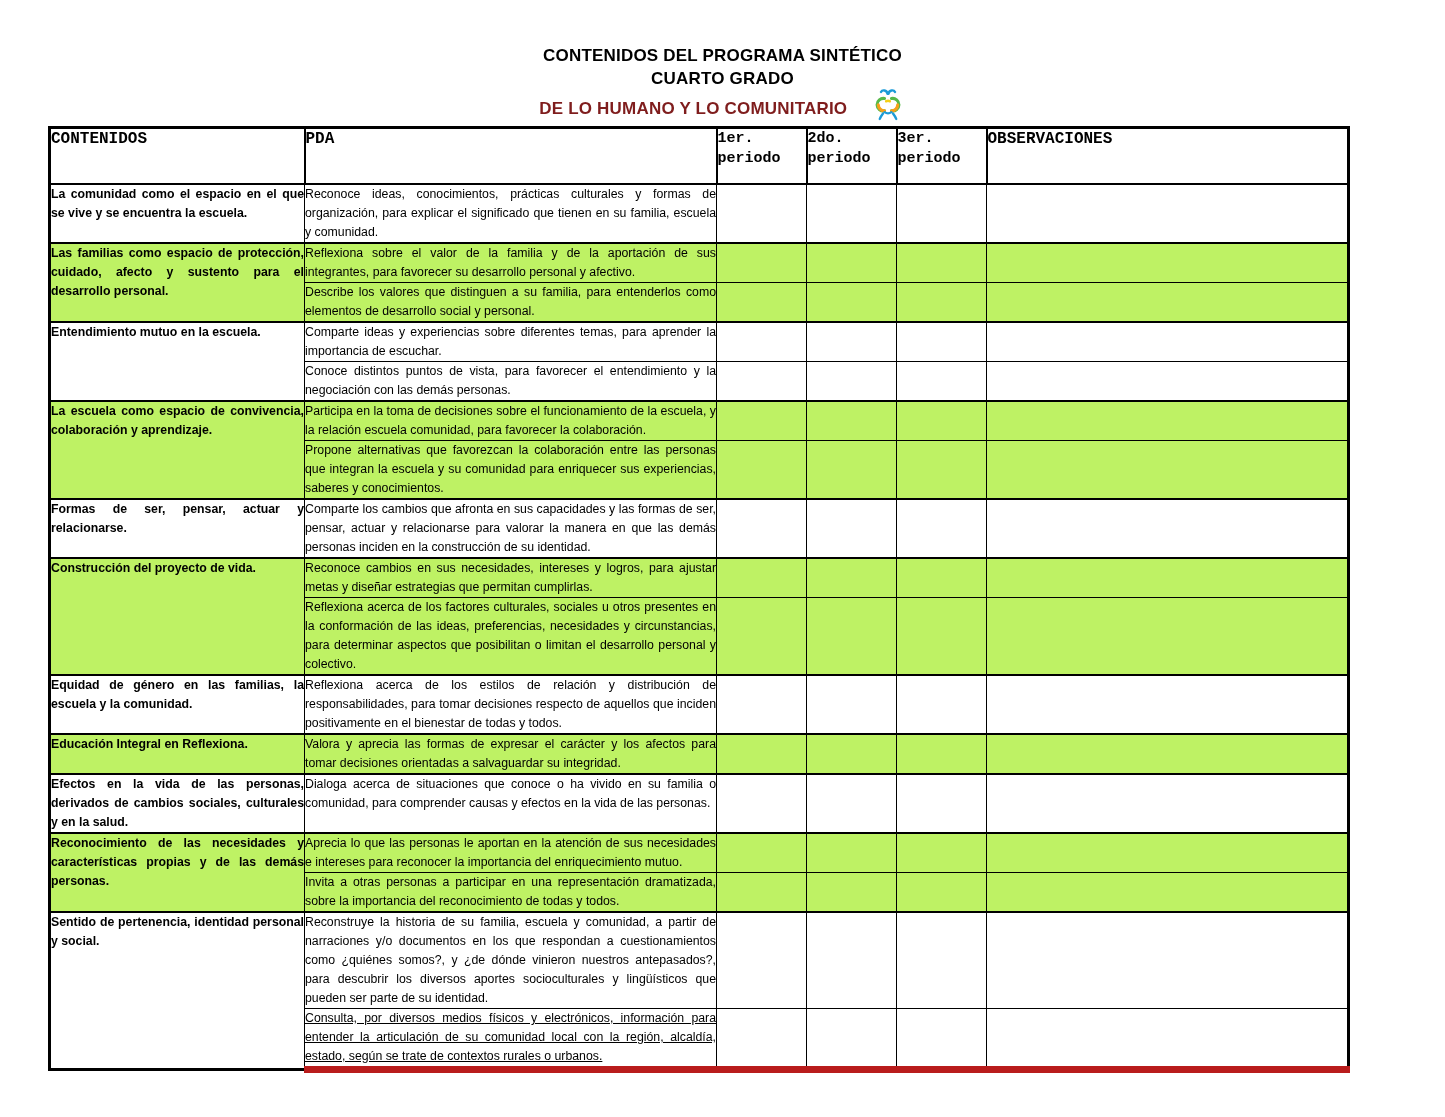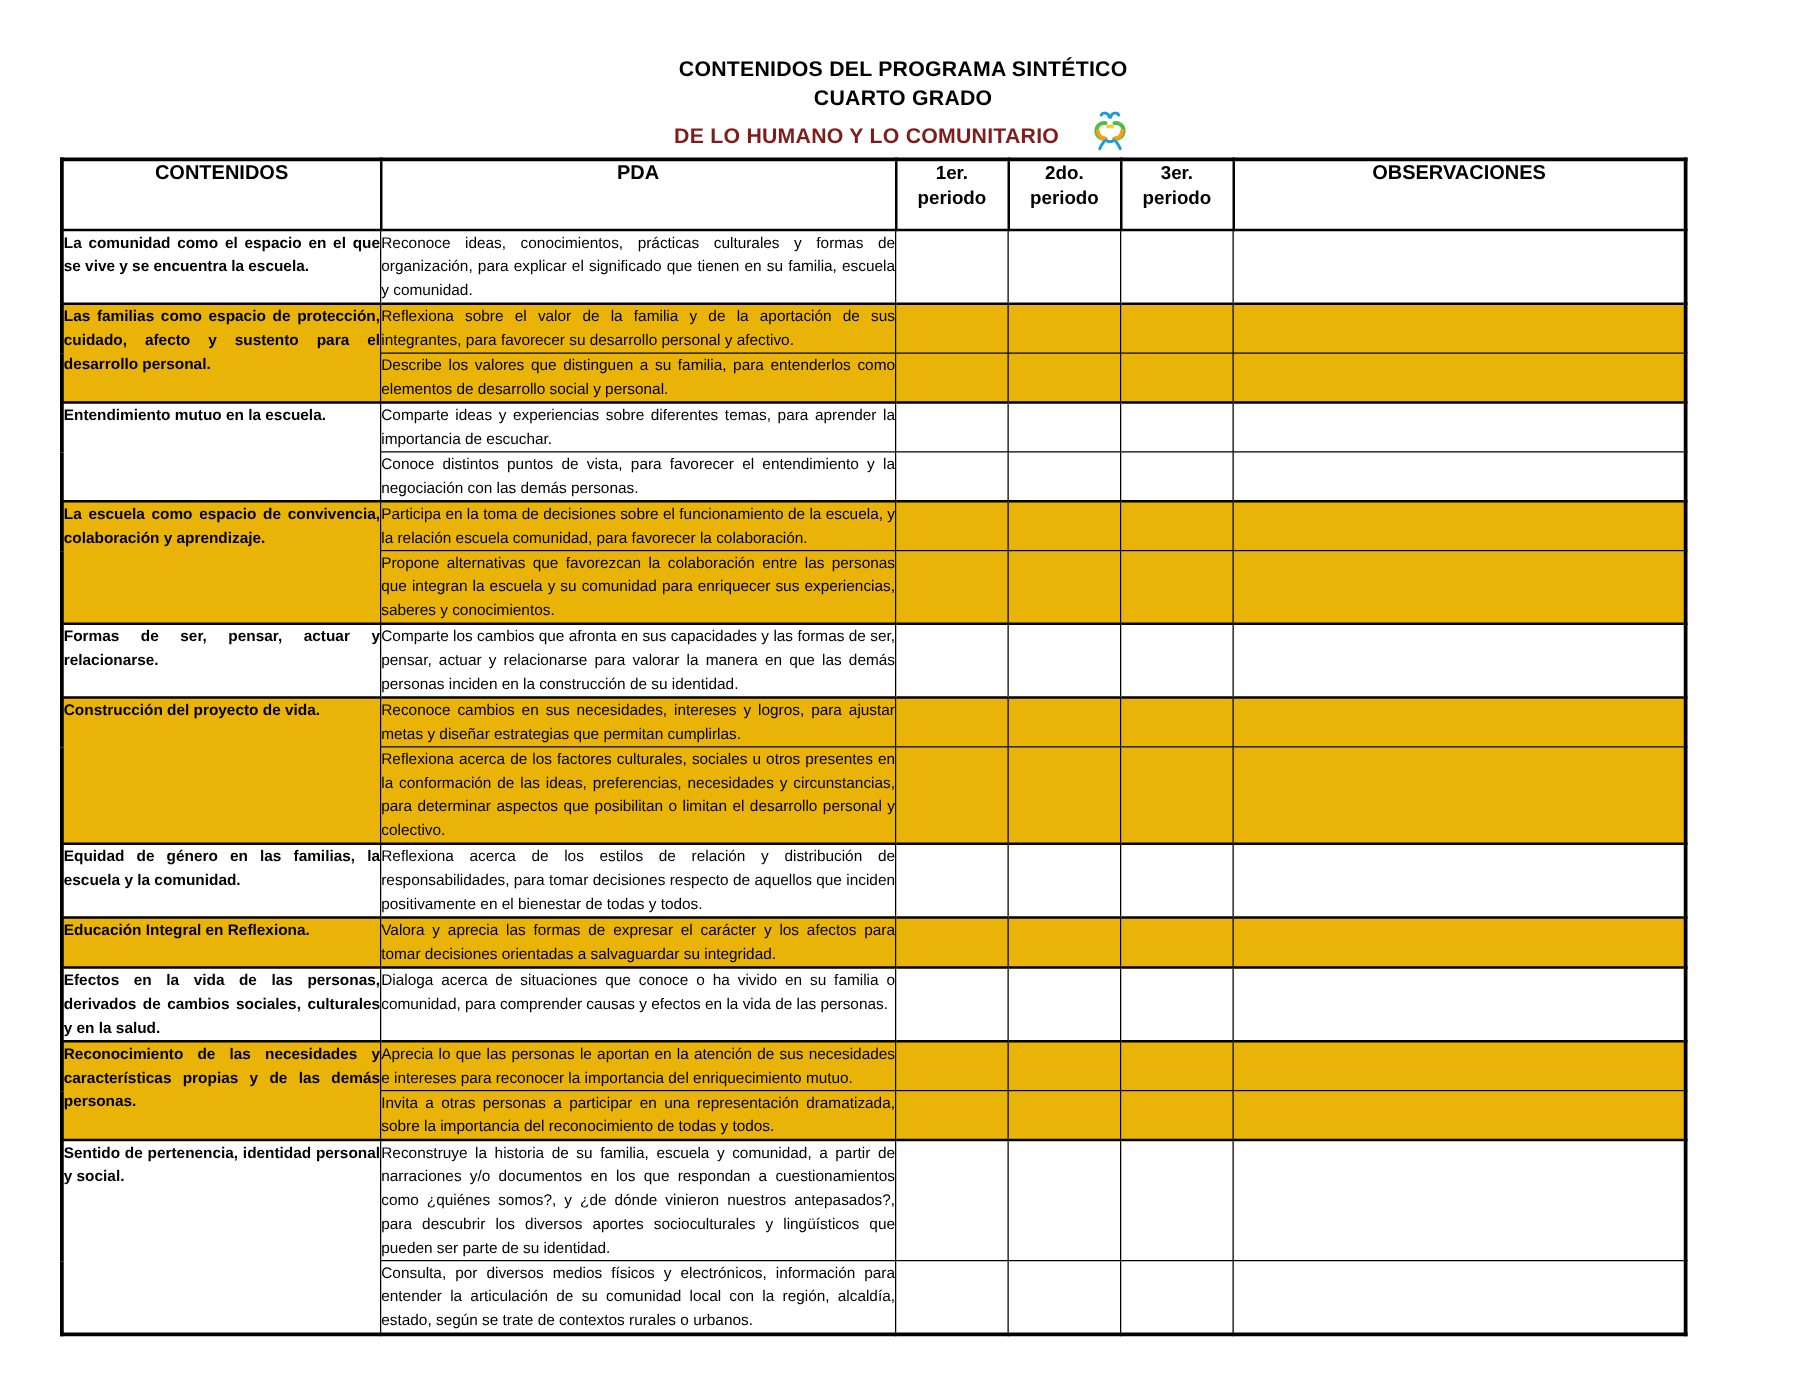--- a/index.html
+++ b/index.html
@@ -73,28 +73,29 @@
   table.contenidos th,
   table.contenidos td {
     border: 1px solid #000;
     vertical-align: top;
     padding: 0;
   }
 
   
   thead th {
     border: 2px solid #000 !important;
-    text-align: center;
+    text-align: left;
     font-weight: bold;
     font-size: 16px;
     height: 54px;
     vertical-align: top;
     padding-top: 7px;
     line-height: 20px;
     background: #ffffff;
+    font-family: Liberation Mono, monospace;
   }
   thead th.period-th { font-size: 15px; margin-left: 28px; }
 
   
   td.cont-cell {
     border-left: 2px solid #000;
     border-right: 2px solid #000;
     padding: 5px 7px 5px 8px;
     font-size: 12.3px;
     font-weight: bold;
@@ -119,24 +120,24 @@
   td.obs-cell {
     border-left: 2px solid #000;
     border-right: 2px solid #000;
   }
 
   
   tr.group-start > td { border-top: 2px solid #000; }
   tr.group-end   > td { border-bottom: 2px solid #000; }
 
   
-  .tint td { background: #eab308; }
-
-  
-  tbody tr:last-child > td { border-bottom: 2px solid #b91c1c; }
+  .tint td { background: #bef264; }
+
+  
+  tbody tr:last-child > td { border-bottom: 7px solid #b91c1c; text-decoration: underline; }
 </style>
 </head>
 <body>
 
 <div class="page">
 
   <div class="doc-header">
     <div class="doc-title-line">CONTENIDOS DEL PROGRAMA SINTÉTICO</div>
     <div class="doc-title-line">CUARTO GRADO</div>
     <div>

